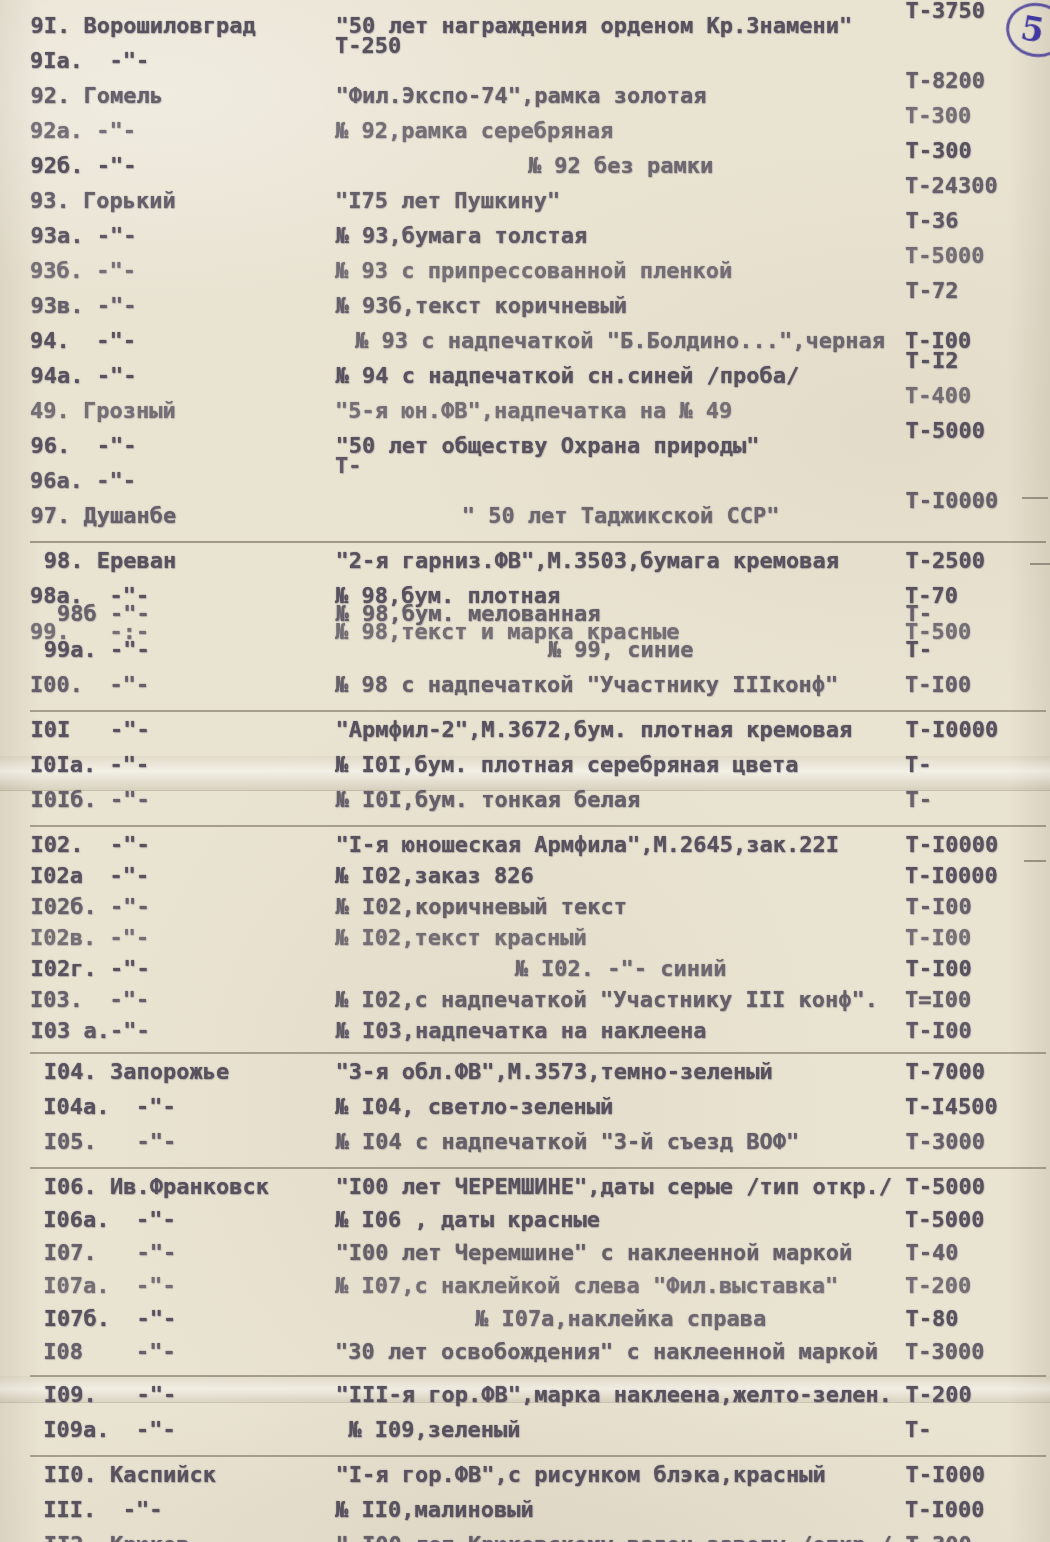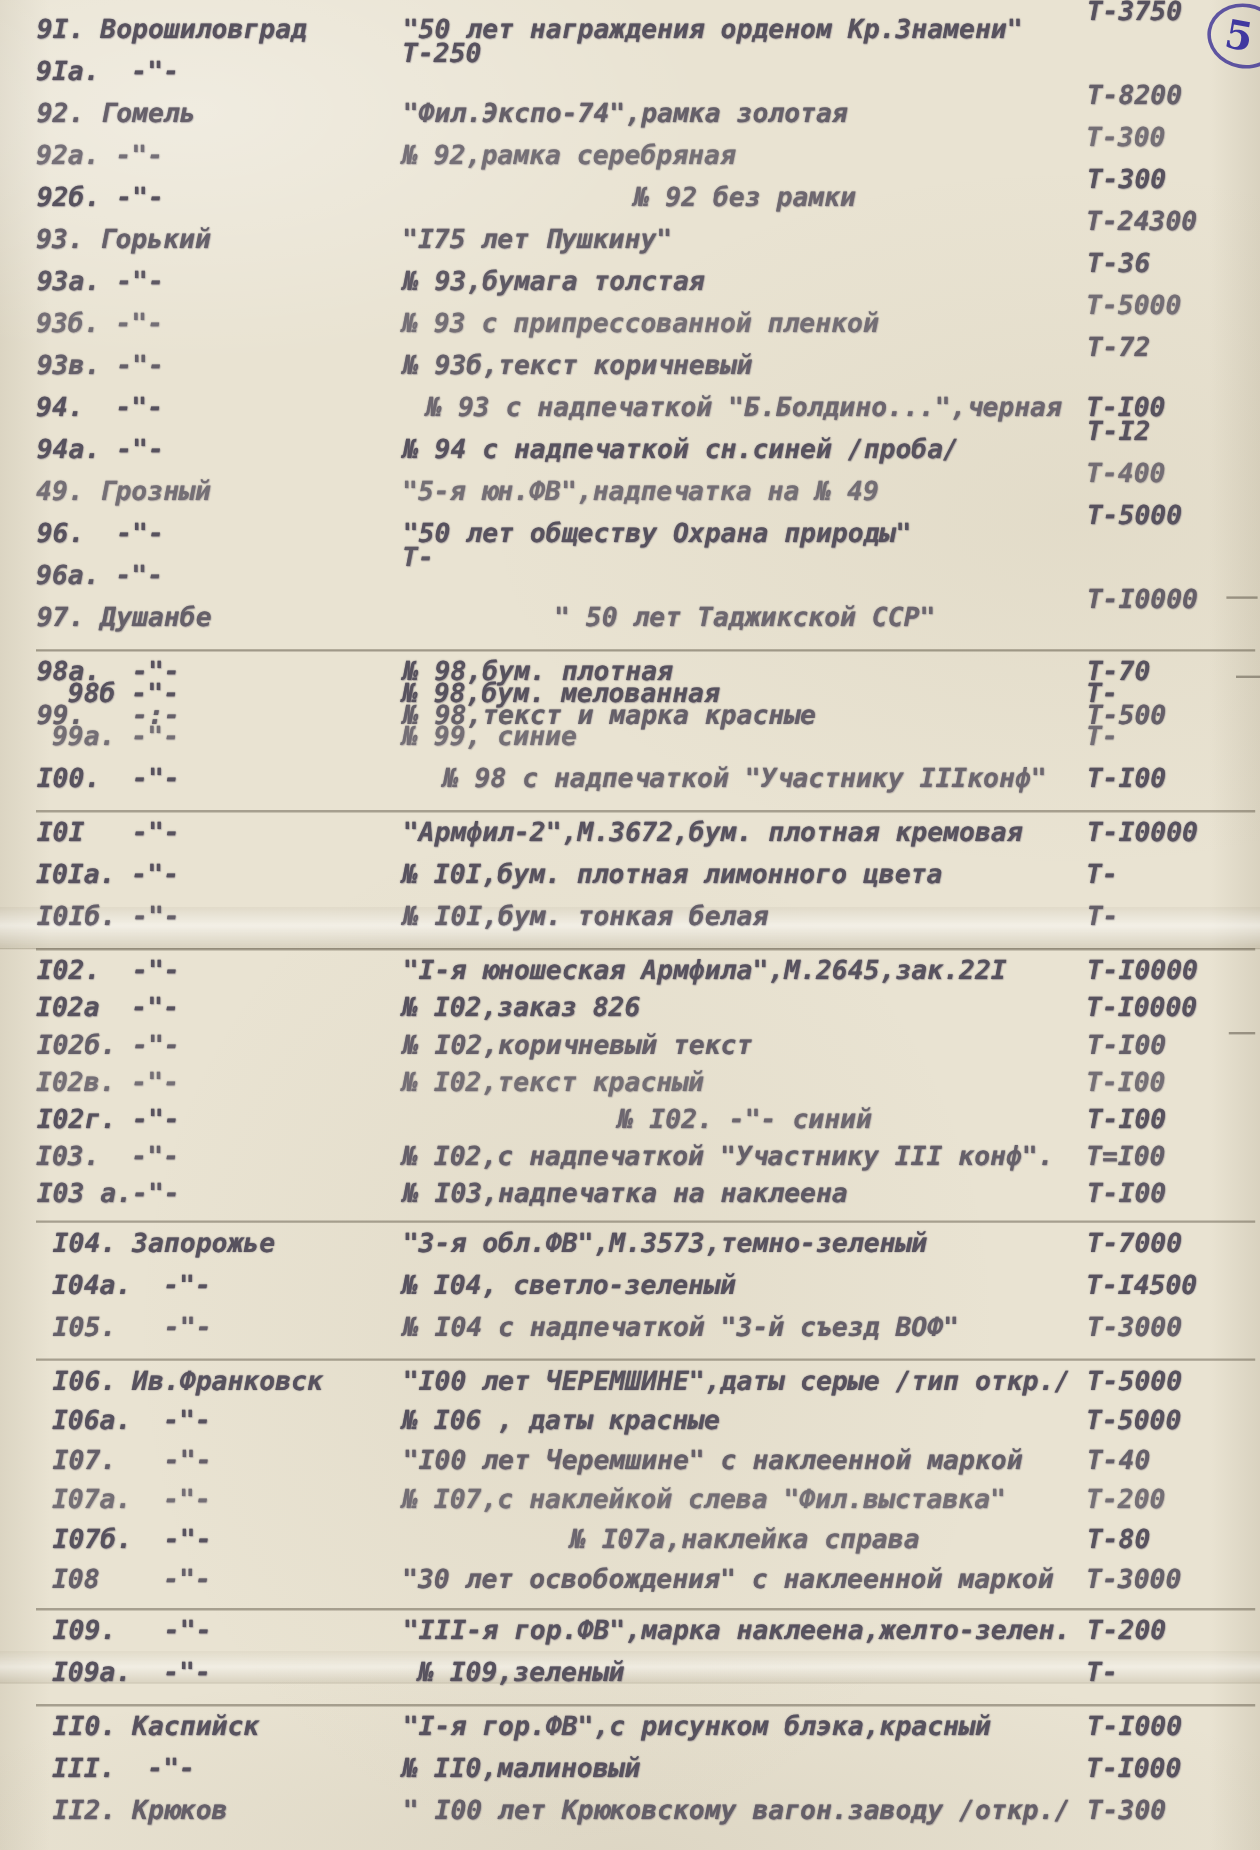--- a/index.html
+++ b/index.html
@@ -30,21 +30,21 @@
     padding-left:30px;padding-right:4px;
     color:#57525e;font-weight:bold;font-size:22px;line-height:26px;
     filter:blur(.28px);
     text-shadow:0 0 1.2px rgba(78,70,88,.75), .6px .6px .9px rgba(78,70,88,.28);
   }
   .sec{border-bottom:2px solid rgba(100,92,76,.50);padding-bottom:3px;margin-bottom:5px;}
   .sec:last-child{border-bottom:none;}
   .sec1{border-bottom-color:rgba(100,92,76,.55);}
   .row{
     display:grid;grid-template-columns:305px 570px auto;
-    height:35px;align-items:start;white-space:pre;font-style:italic;
+    height:35px;align-items:start;white-space:pre;
   }
   .sec4 .row{height:31px;}
   .sec6 .row{height:33px;}
   .row.tight{height:18px;}
   .row.tight .cell{filter:blur(.3px);}
   .cell{overflow:visible;}
   .cell.price{white-space:pre;}
   .row.raised .cell.price{transform:translateY(-15px);}
   
   .row:nth-child(odd){transform:translateX(.6px);}
@@ -86,29 +86,30 @@
         <div class="row raised"><span class="cell left">93б. -"-</span><span class="cell desc">№ 93 с припрессованной пленкой</span><span class="cell price">Т-5000</span></div>
         <div class="row raised"><span class="cell left">93в. -"-</span><span class="cell desc">№ 93б,текст коричневый</span><span class="cell price">Т-72</span></div>
         <div class="row"><span class="cell left">94.  -"-</span><span class="cell desc">№ 93 с надпечаткой "Б.Болдино...",черная</span><span class="cell price">Т-I00</span></div>
         <div class="row raised"><span class="cell left">94а. -"-</span><span class="cell desc">№ 94 с надпечаткой сн.синей /проба/</span><span class="cell price">Т-I2</span></div>
         <div class="row raised"><span class="cell left">49. Грозный</span><span class="cell desc">"5-я юн.ФВ",надпечатка на № 49</span><span class="cell price">Т-400</span></div>
         <div class="row raised"><span class="cell left">96.  -"-</span><span class="cell desc">"50 лет обществу Охрана природы"</span><span class="cell price">Т-5000</span></div>
         <div class="row raised"><span class="cell left">96а. -"-</span><span class="cell price">Т-</span></div>
         <div class="row raised"><span class="cell left">97. Душанбе</span><span class="cell desc">" 50 лет Таджикской ССР"</span><span class="cell price">Т-I0000</span></div>
       </div>
       <div class="sec sec2">
+        <div class="row"><span class="cell left"> 98. Ереван</span><span class="cell desc">"2-я гарниз.ФВ",М.3503,бумага кремовая</span><span class="cell price">Т-2500</span></div>
         <div class="row tight"><span class="cell left">98а.  -"-</span><span class="cell desc">№ 98,бум. плотная</span><span class="cell price">Т-70</span></div>
         <div class="row tight"><span class="cell left">  98б -"-</span><span class="cell desc">№ 98,бум. мелованная</span><span class="cell price">Т-</span></div>
         <div class="row tight"><span class="cell left">99.   -:-</span><span class="cell desc">№ 98,текст и марка красные</span><span class="cell price">Т-500</span></div>
         <div class="row"><span class="cell left"> 99а. -"-</span><span class="cell desc">№ 99, синие</span><span class="cell price">Т-</span></div>
         <div class="row"><span class="cell left">I00.  -"-</span><span class="cell desc">№ 98 с надпечаткой "Участнику IIIконф"</span><span class="cell price">Т-I00</span></div>
       </div>
       <div class="sec sec3">
         <div class="row"><span class="cell left">I0I   -"-</span><span class="cell desc">"Армфил-2",М.3672,бум. плотная кремовая</span><span class="cell price">Т-I0000</span></div>
-        <div class="row"><span class="cell left">I0Iа. -"-</span><span class="cell desc">№ I0I,бум. плотная лимонного цвета</span><span class="cell price">Т-</span></div>
+        <div class="row"><span class="cell left">I0Iа. -"-</span><span class="cell desc">№ I0I,бум. плотная серебряная цвета</span><span class="cell price">Т-</span></div>
         <div class="row"><span class="cell left">I0Iб. -"-</span><span class="cell desc">№ I0I,бум. тонкая белая</span><span class="cell price">Т-</span></div>
       </div>
       <div class="sec sec4">
         <div class="row"><span class="cell left">I02.  -"-</span><span class="cell desc">"I-я юношеская Армфила",М.2645,зак.22I</span><span class="cell price">Т-I0000</span></div>
         <div class="row"><span class="cell left">I02а  -"-</span><span class="cell desc">№ I02,заказ 826</span><span class="cell price">Т-I0000</span></div>
         <div class="row"><span class="cell left">I02б. -"-</span><span class="cell desc">№ I02,коричневый текст</span><span class="cell price">Т-I00</span></div>
         <div class="row"><span class="cell left">I02в. -"-</span><span class="cell desc">№ I02,текст красный</span><span class="cell price">Т-I00</span></div>
         <div class="row"><span class="cell left">I02г. -"-</span><span class="cell desc">№ I02. -"- синий</span><span class="cell price">Т-I00</span></div>
         <div class="row"><span class="cell left">I03.  -"-</span><span class="cell desc">№ I02,с надпечаткой "Участнику III конф".</span><span class="cell price">Т=I00</span></div>
         <div class="row"><span class="cell left">I03 а.-"-</span><span class="cell desc">№ I03,надпечатка на наклеена</span><span class="cell price">Т-I00</span></div>

